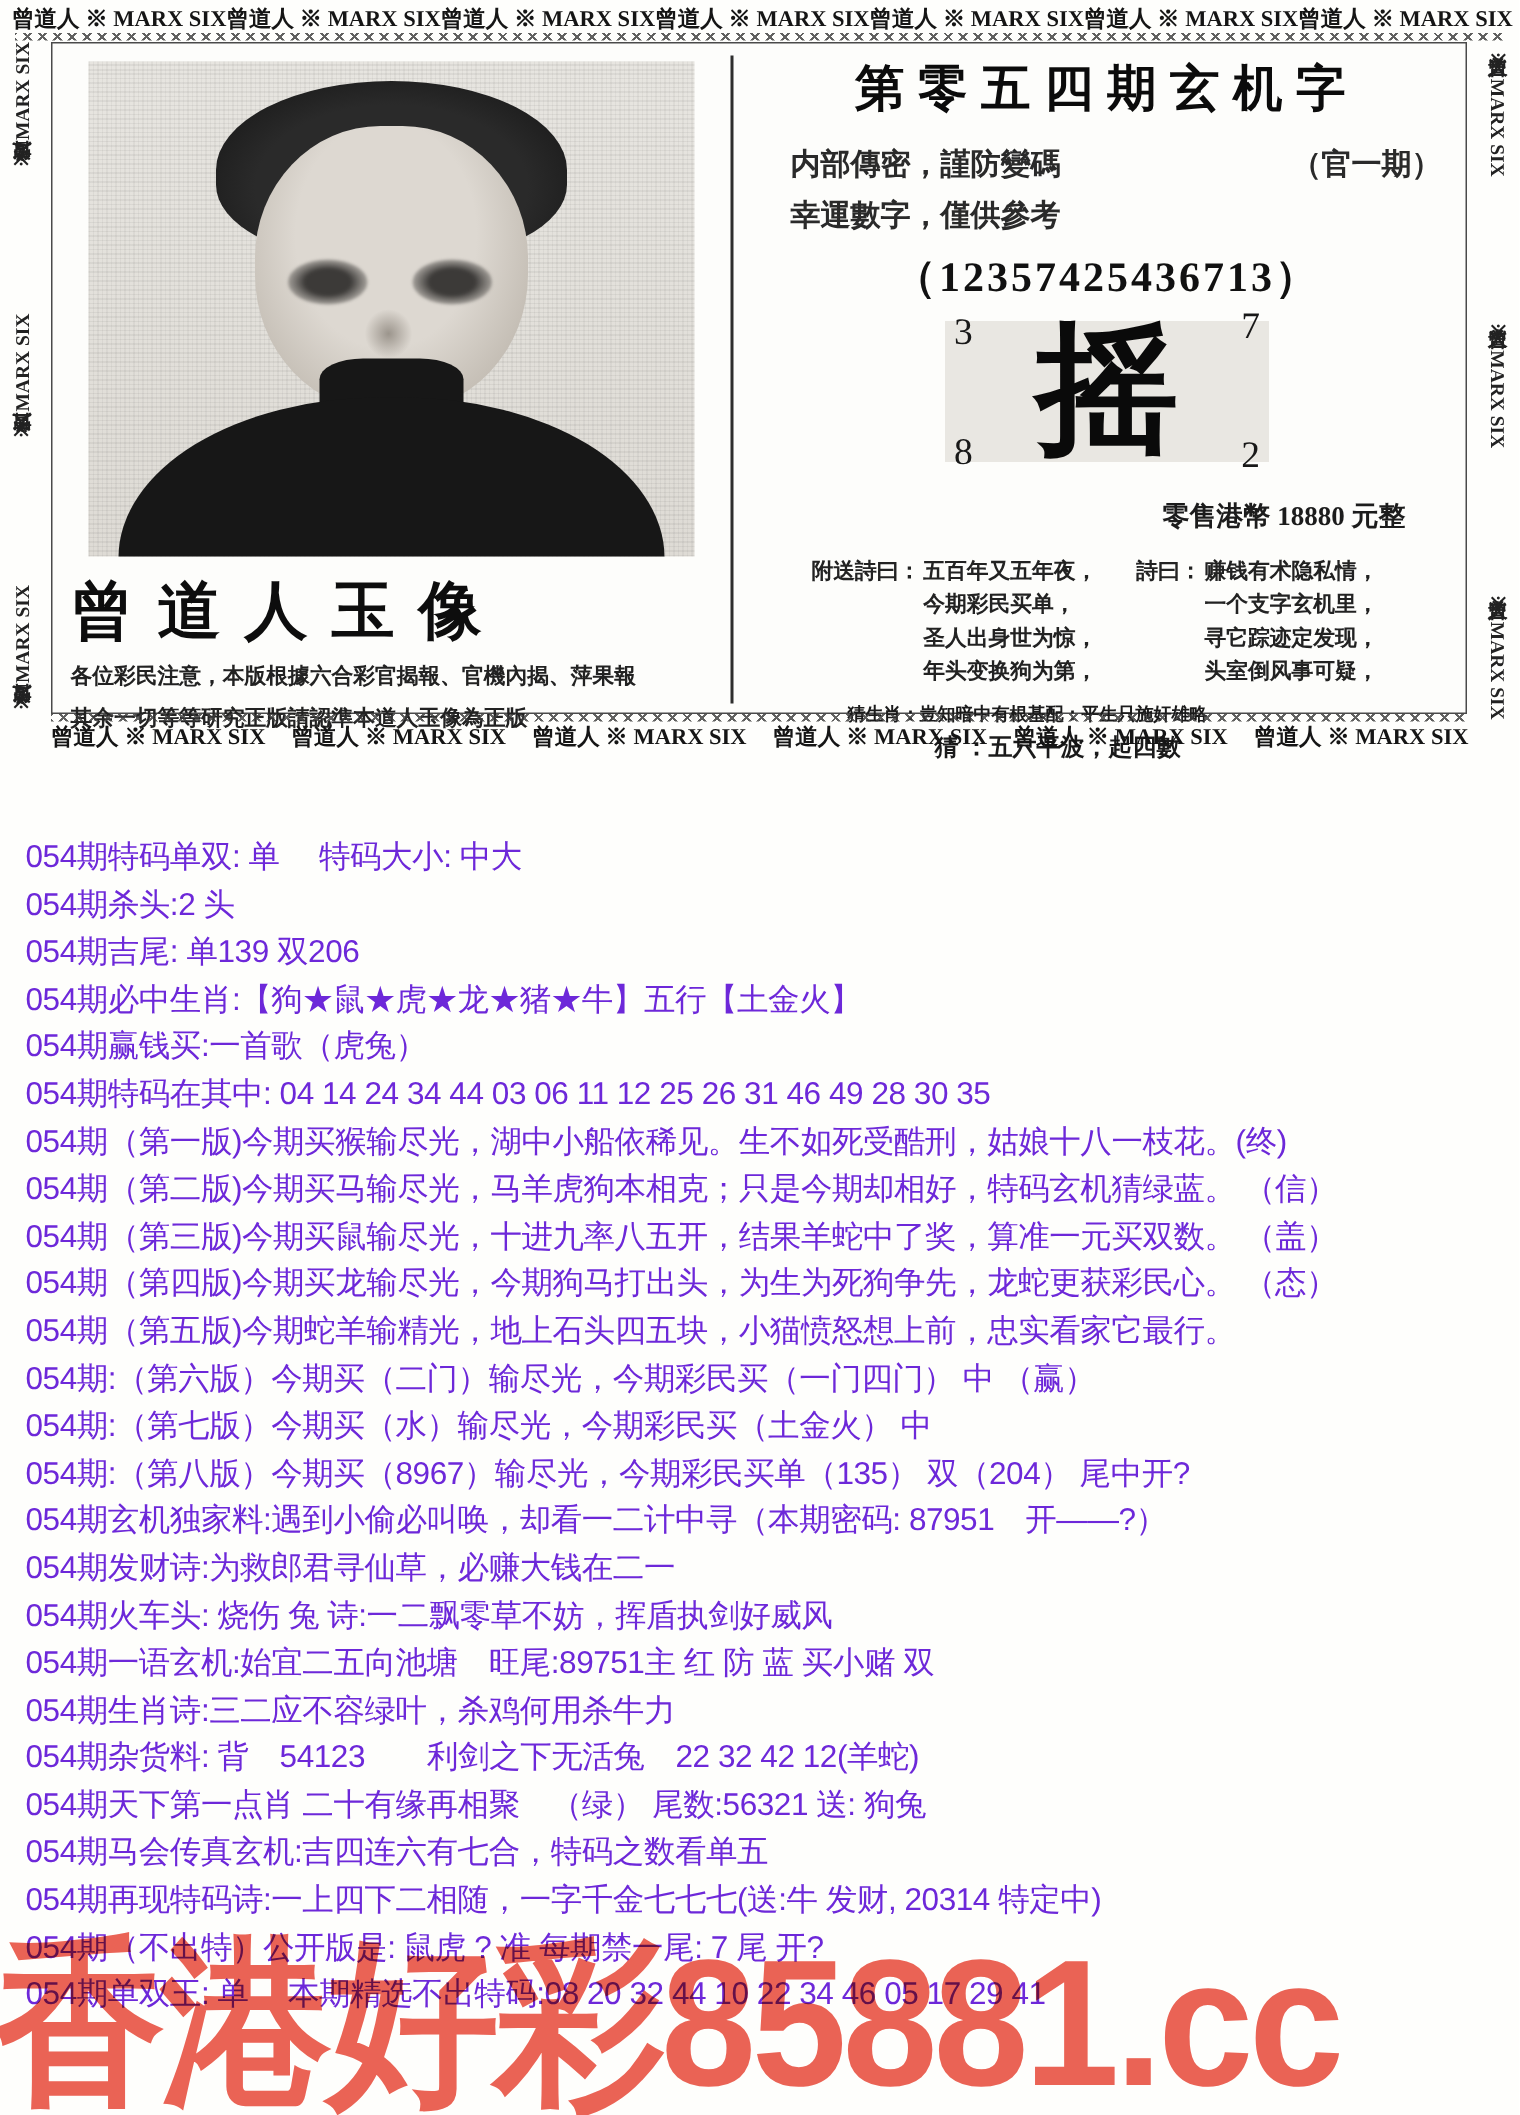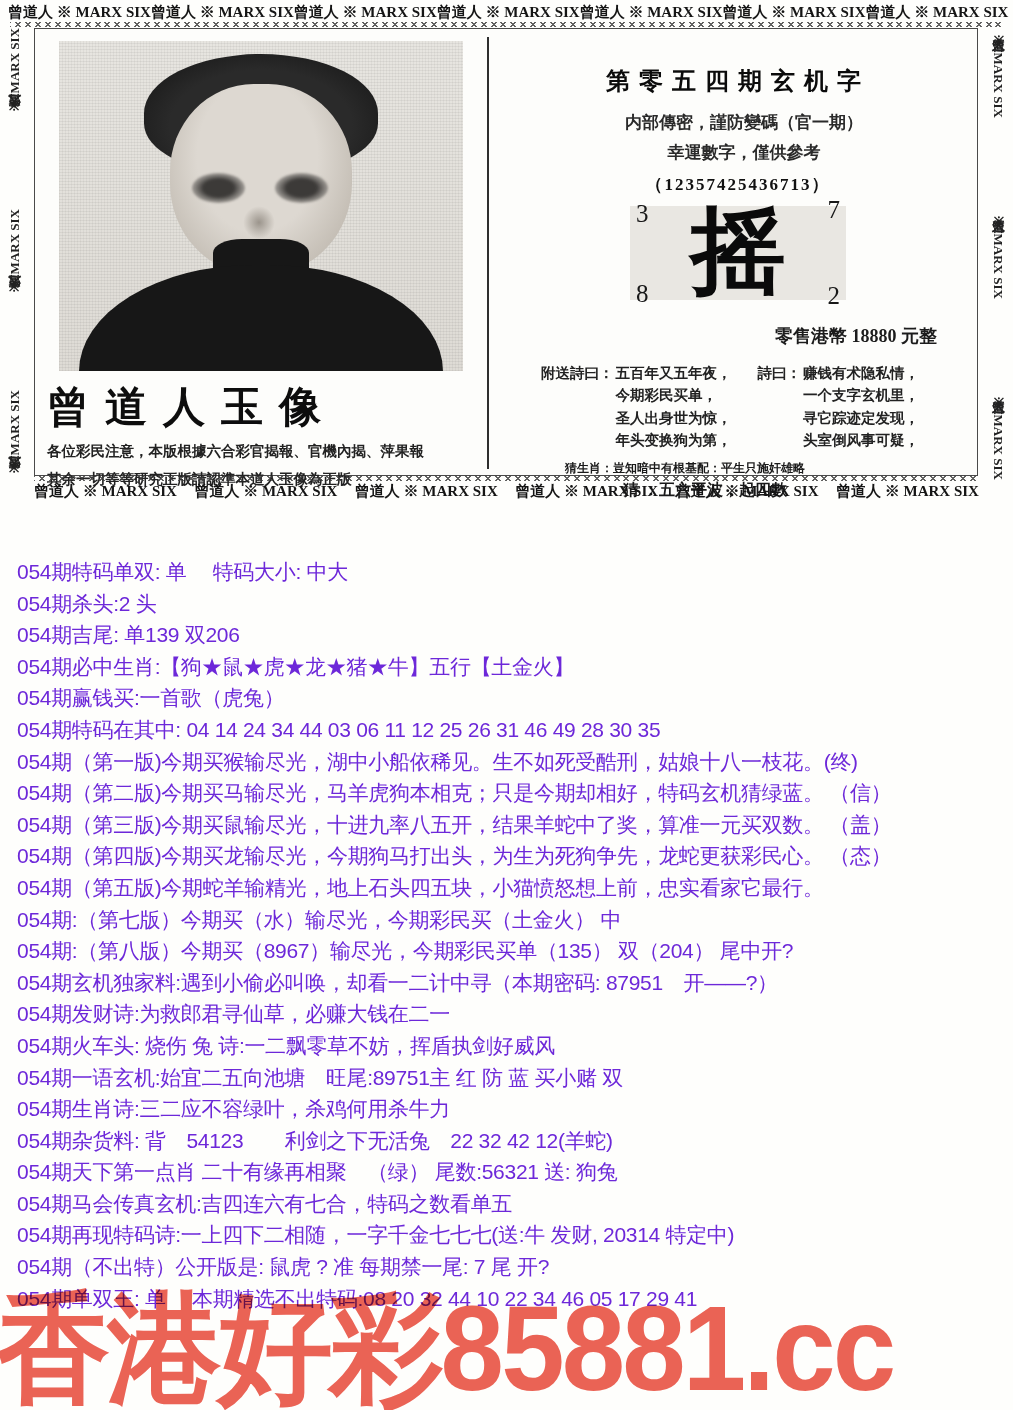--- a/index.html
+++ b/index.html
@@ -76,29 +76,29 @@
   .photo-notes {
     margin-top:6px; font-family:"Liberation Serif", serif; font-weight:bold;
     font-size:14.5px; line-height:1.5; color:#222; white-space:nowrap;
   }
   
   .frame-right {
     position:absolute; left:452px; top:8px; width:484px; height:432px;
     border-left:2px solid #2e2e2e; padding-left:16px;
   }
   .box-title {
-    margin-top:28px; text-align:center; font-family:Liberation Serif, serif;
-    font-weight:bold; font-size:24px; letter-spacing:9px; color:#0b0b0b; white-space:nowrap;
-  }
-  .box-sub { display:flex; justify-content:center;
-    font-family:"Liberation Serif", serif; font-weight:bold; font-size:17px; color:#2a2a2a;
+    text-align:center; font-family:Liberation Serif, serif;
+    font-weight:bold; font-size:33px; letter-spacing:9px; color:#0b0b0b; white-space:nowrap;
+  }
+  .box-sub { display:flex; justify-content:space-between;
+    font-family:"Liberation Serif", serif; font-weight:bold; font-size:20px; color:#2a2a2a;
     margin:14px 10px 0 22px; white-space:nowrap; }
   .box-sub2 { margin-top:7px; }
   .box-nums { text-align:center; font-family:"Liberation Serif", serif; font-weight:bold;
-    font-size:17px; letter-spacing:2px; margin-top:9px; color:#111; }
+    font-size:28px; letter-spacing:2px; margin-top:9px; color:#111; }
   .yao-wrap { position:relative; width:320px; height:100px; margin:8px auto 0; }
   .yao-bg { position:absolute; left:52px; top:2px; width:216px; height:94px; background:#e9e7e2; }
   .yao-char { position:absolute; left:0; right:0; top:-16px; text-align:center;
     font-family:"Liberation Serif", serif; font-weight:bold; font-size:95px; color:#0a0a0a; }
   .yao-corner { position:absolute; font-family:"Liberation Serif", serif; font-size:25px; color:#181818; }
   .yc-tl { left:58px; top:-4px; } .yc-tr { right:58px; top:-8px; }
   .yc-bl { left:58px; bottom:-4px; } .yc-br { right:58px; bottom:-6px; }
   .box-price { text-align:right; margin:20px 34px 0 0;
     font-family:"Liberation Serif", serif; font-weight:bold; font-size:18px; color:#1c1c1c; }
   .poems { display:flex; margin:14px 0 0 36px;
@@ -235,20 +235,21 @@
     <div class="bline">054期杀头:2 头</div>
     <div class="bline">054期吉尾: 单139  双206</div>
     <div class="bline">054期必中生肖:【狗★鼠★虎★龙★猪★牛】五行【土金火】</div>
     <div class="bline">054期赢钱买:一首歌（虎兔）</div>
     <div class="bline">054期特码在其中: 04 14 24 34 44 03 06 11 12 25 26 31 46 49 28 30 35</div>
     <div class="bline">054期（第一版)今期买猴输尽光，湖中小船依稀见。生不如死受酷刑，姑娘十八一枝花。(终)</div>
     <div class="bline">054期（第二版)今期买马输尽光，马羊虎狗本相克；只是今期却相好，特码玄机猜绿蓝。 （信）</div>
     <div class="bline">054期（第三版)今期买鼠输尽光，十进九率八五开，结果羊蛇中了奖，算准一元买双数。 （盖）</div>
     <div class="bline">054期（第四版)今期买龙输尽光，今期狗马打出头，为生为死狗争先，龙蛇更获彩民心。 （态）</div>
     <div class="bline">054期（第五版)今期蛇羊输精光，地上石头四五块，小猫愤怒想上前，忠实看家它最行。</div>
+    <div class="bline">054期:（第六版）今期买（二门）输尽光，今期彩民买（一门四门） 中 （赢）</div>
     <div class="bline">054期:（第七版）今期买（水）输尽光，今期彩民买（土金火） 中</div>
     <div class="bline">054期:（第八版）今期买（8967）输尽光，今期彩民买单（135） 双（204） 尾中开?</div>
     <div class="bline">054期玄机独家料:遇到小偷必叫唤，却看一二计中寻（本期密码: 87951　开——?）</div>
     <div class="bline">054期发财诗:为救郎君寻仙草，必赚大钱在二一</div>
     <div class="bline">054期火车头: 烧伤 兔 诗:一二飘零草不妨，挥盾执剑好威风</div>
     <div class="bline">054期一语玄机:始宜二五向池塘　旺尾:89751主 红 防 蓝 买小赌 双</div>
     <div class="bline">054期生肖诗:三二应不容绿叶，杀鸡何用杀牛力</div>
     <div class="bline">054期杂货料: 背　54123　　利剑之下无活兔　22 32 42 12(羊蛇)</div>
     <div class="bline">054期天下第一点肖 二十有缘再相聚　（绿） 尾数:56321  送: 狗兔</div>
     <div class="bline">054期马会传真玄机:吉四连六有七合，特码之数看单五</div>

